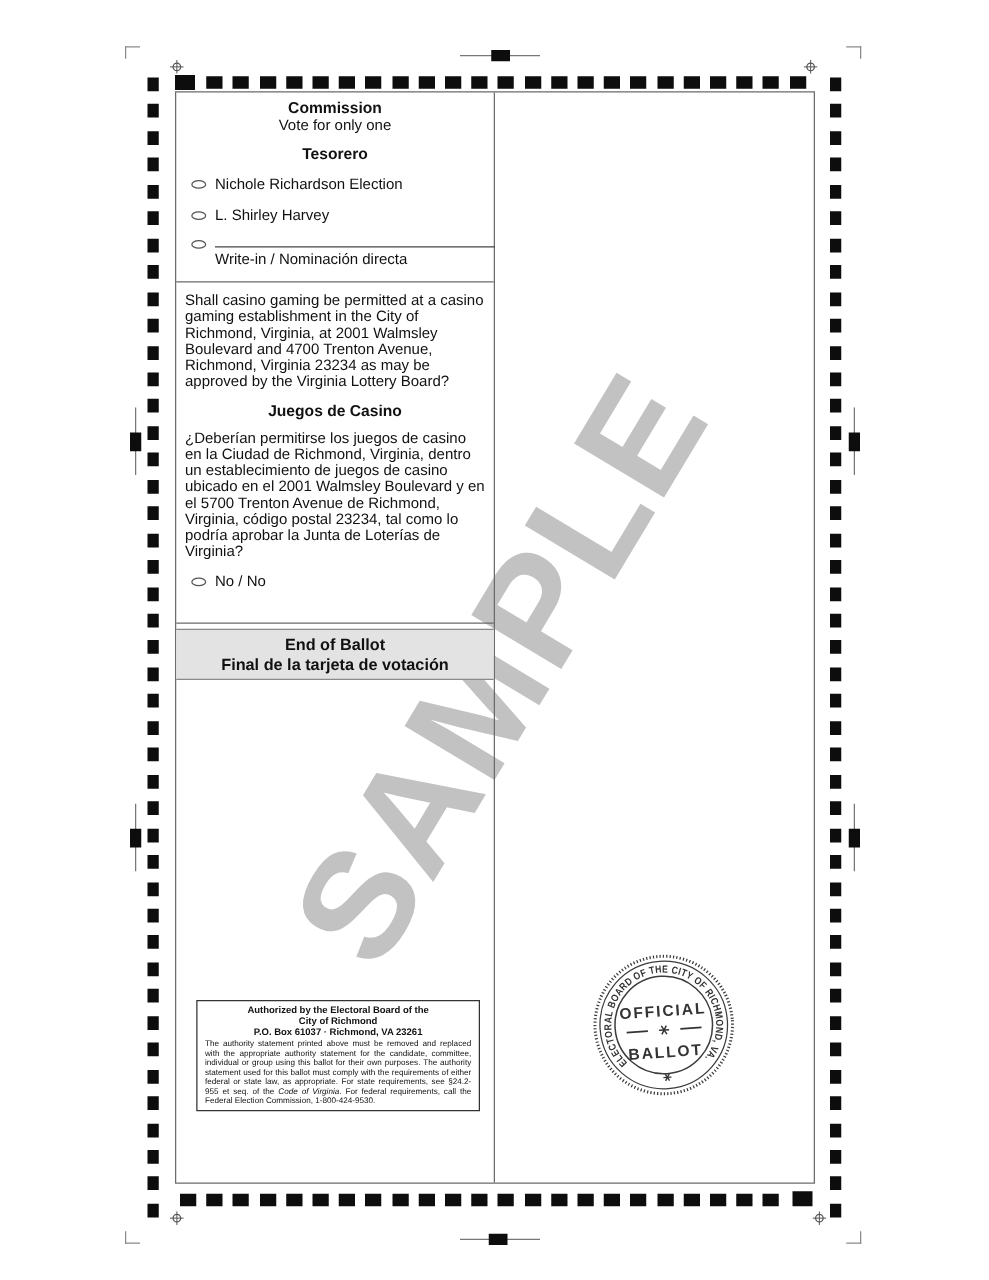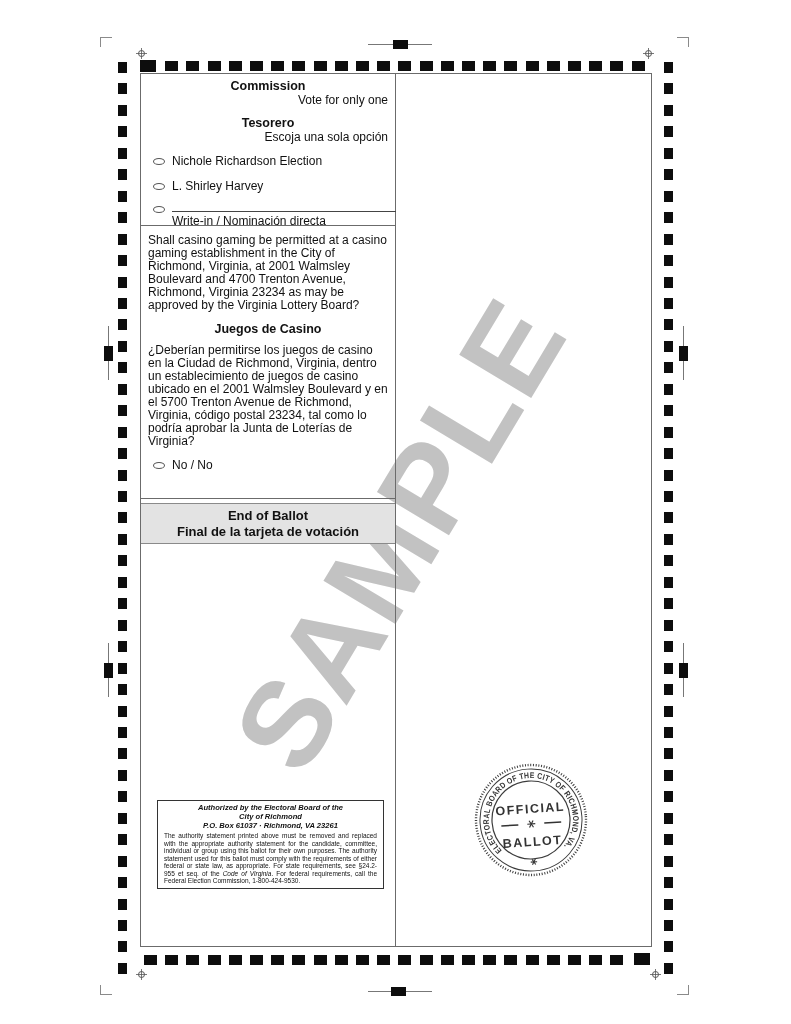--- a/index.html
+++ b/index.html
@@ -23,36 +23,36 @@
     white-space:nowrap;}
   
   .frame{position:absolute;left:140px;top:73px;width:512px;height:874px;
     border:1px solid #6b6b6b;z-index:2;box-sizing:border-box;}
   .divider{position:absolute;left:254px;top:0;bottom:0;width:1px;background:#6b6b6b;}
   .col-left{position:absolute;left:0;top:0;width:254px;height:100%;}
   .rule{position:absolute;left:0;right:0;height:1px;background:#6b6b6b;}
   .sec{position:absolute;left:0;right:0;padding:0 7px;box-sizing:border-box;}
   .ctr{text-align:center;}
   .h1{font-size:12.5px;font-weight:bold;line-height:14px;}
-  .sub{font-size:12px;line-height:14px;text-align:right;}
+  .sub{font-size:12px;line-height:14px;}
   .mt5{margin-top:5px;} .mt9{margin-top:9px;} .mt8{margin-top:8px;}
   .mt10{margin-top:10px;} .mt12{margin-top:12px;}
   .qtext{font-size:12px;line-height:13px;text-align:left;margin-top:8px;}
   .opt{position:relative;padding-left:24px;font-size:12px;line-height:15px;min-height:15px;}
   .bubble{position:absolute;left:5px;top:4px;width:12px;height:7px;border:1px solid #555;
     border-radius:50%;background:#fff;box-sizing:border-box;}
   .wline{border-bottom:1px solid #444;height:9px;width:224px;}
   .wlabel{font-size:12px;line-height:14px;margin-top:2px;}
   .endbar{position:absolute;left:0;right:0;top:429px;height:41px;background:var(--bar,#e3e3e3);
     border-top:1px solid #8a8a8a;border-bottom:1px solid #8a8a8a;box-sizing:border-box;
     text-align:center;padding-top:4px;}
   .endbar div{font-size:13px;font-weight:bold;line-height:16px;}
   .authbox{position:absolute;left:16px;top:726px;width:227px;border:1px solid #333;
     padding:3px 6px;box-sizing:border-box;background:#fff;}
-  .ah{font-size:7.6px;font-weight:bold;text-align:center;line-height:8.8px;font-style:italic;}
+  .ah{font-size:7.6px;font-weight:bold;text-align:center;line-height:8.8px;}
   .afp{font-size:6.5px;line-height:7.5px;text-align:justify;margin-top:2px;}
   .stamp{position:absolute;left:471px;top:760px;z-index:3;}
   .xh{position:absolute;z-index:2;}
 </style>
 </head>
 <body style="--bar: #e3e3e3; --wm: #c2c2c2;">
 
 <div class="page" id="page">
 
   <div class="crop tl" style="left:100px;top:37px;"></div>
@@ -98,21 +98,20 @@
 
   <div class="frame">
     <div class="divider"></div>
 
     <div class="col-left">
 
       <div class="sec" style="top:0;">
         <div class="h1 ctr mt5">Commission</div>
         <div class="sub ctr">Vote for only one</div>
         <div class="h1 ctr mt9">Tesorero</div>
-        <div class="sub ctr">Escoja una sola opción</div>
 
         <div class="opt mt10">
           <span class="bubble"></span>
           <span>Nichole Richardson Election</span>
         </div>
         <div class="opt mt10">
           <span class="bubble"></span>
           <span>L. Shirley Harvey</span>
         </div>
         <div class="opt mt8">

